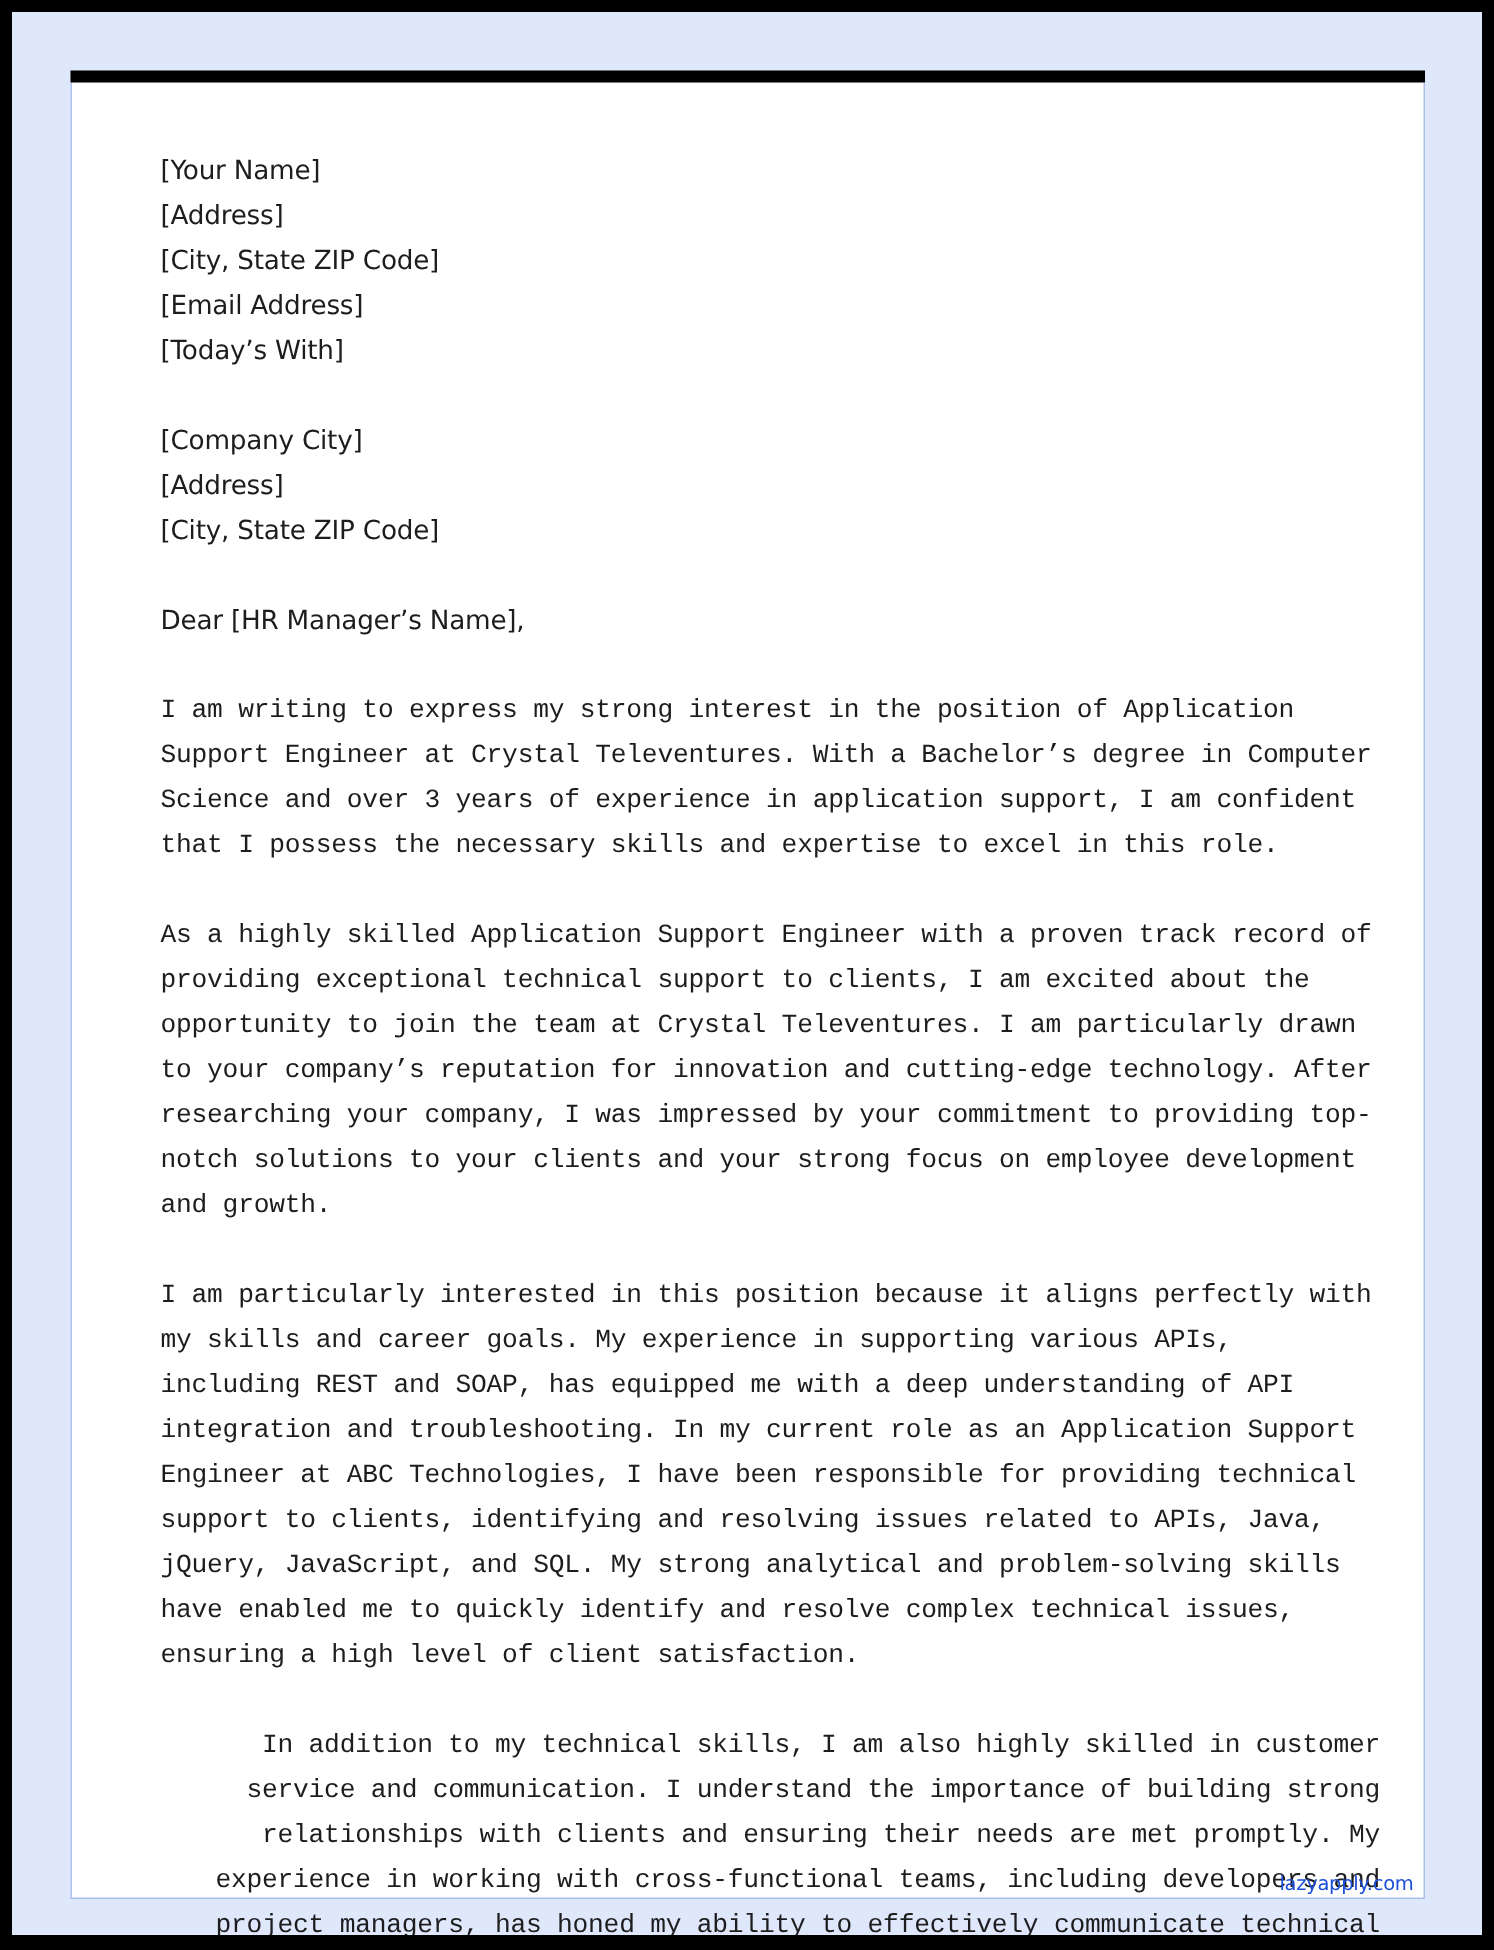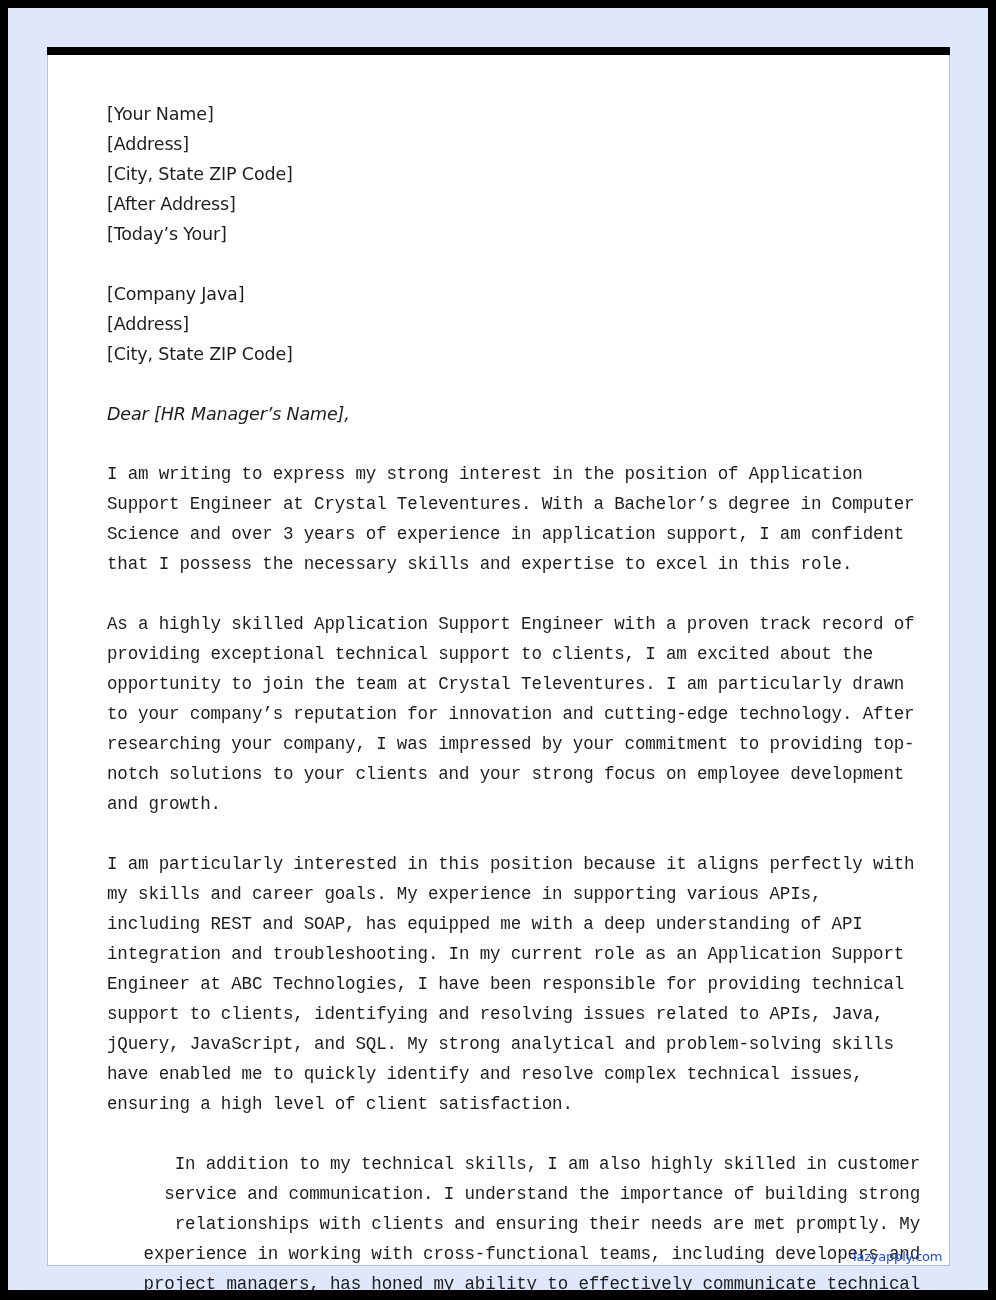--- a/index.html
+++ b/index.html
@@ -104,21 +104,20 @@
   .addr-block {
     margin: 0 0 30px 0;
   }
   .addr-line {
     display: block;
     white-space: nowrap;
   }
 
   .salutation {
     margin: 0 0 30px 0;
-    font-style: italic;
   }
 
   .para {
     margin: 0 0 30px 0;
     text-align: left;
     font-family: Liberation Mono, monospace;
   }
   .para:last-child {
     margin-bottom: 0;
     text-align: right;
@@ -148,26 +147,26 @@
     <div id="page">
       <div id="page-top-bar"></div>
     </div>
 
     <div id="letter-body">
 
       <div class="addr-block">
         <span class="addr-line">[Your Name]</span>
         <span class="addr-line">[Address]</span>
         <span class="addr-line">[City, State ZIP Code]</span>
-        <span class="addr-line">[After Address]</span>
-        <span class="addr-line">[Today’s Your]</span>
+        <span class="addr-line">[Email Address]</span>
+        <span class="addr-line">[Today’s With]</span>
       </div>
 
       <div class="addr-block">
-        <span class="addr-line">[Company Java]</span>
+        <span class="addr-line">[Company City]</span>
         <span class="addr-line">[Address]</span>
         <span class="addr-line">[City, State ZIP Code]</span>
       </div>
 
       <p class="salutation">Dear [HR Manager’s Name],</p>
 
       <p class="para">I am writing to express my strong interest in the position of Application Support Engineer at Crystal Televentures. With a Bachelor’s degree in Computer Science and over 3 years of experience in application support, I am confident that I possess the necessary skills and expertise to excel in this role.</p>
       <p class="para">As a highly skilled Application Support Engineer with a proven track record of providing exceptional technical support to clients, I am excited about the opportunity to join the team at Crystal Televentures. I am particularly drawn to your company’s reputation for innovation and cutting-edge technology. After researching your company, I was impressed by your commitment to providing top-notch solutions to your clients and your strong focus on employee development and growth.</p>
       <p class="para">I am particularly interested in this position because it aligns perfectly with my skills and career goals. My experience in supporting various APIs, including REST and SOAP, has equipped me with a deep understanding of API integration and troubleshooting. In my current role as an Application Support Engineer at ABC Technologies, I have been responsible for providing technical support to clients, identifying and resolving issues related to APIs, Java, jQuery, JavaScript, and SQL. My strong analytical and problem-solving skills have enabled me to quickly identify and resolve complex technical issues, ensuring a high level of client satisfaction.</p>
       <p class="para">In addition to my technical skills, I am also highly skilled in customer service and communication. I understand the importance of building strong relationships with clients and ensuring their needs are met promptly. My experience in working with cross-functional teams, including developers and project managers, has honed my ability to effectively communicate technical information to non-technical stakeholders. I am confident that my strong communication skills, coupled with my technical expertise,</p>

